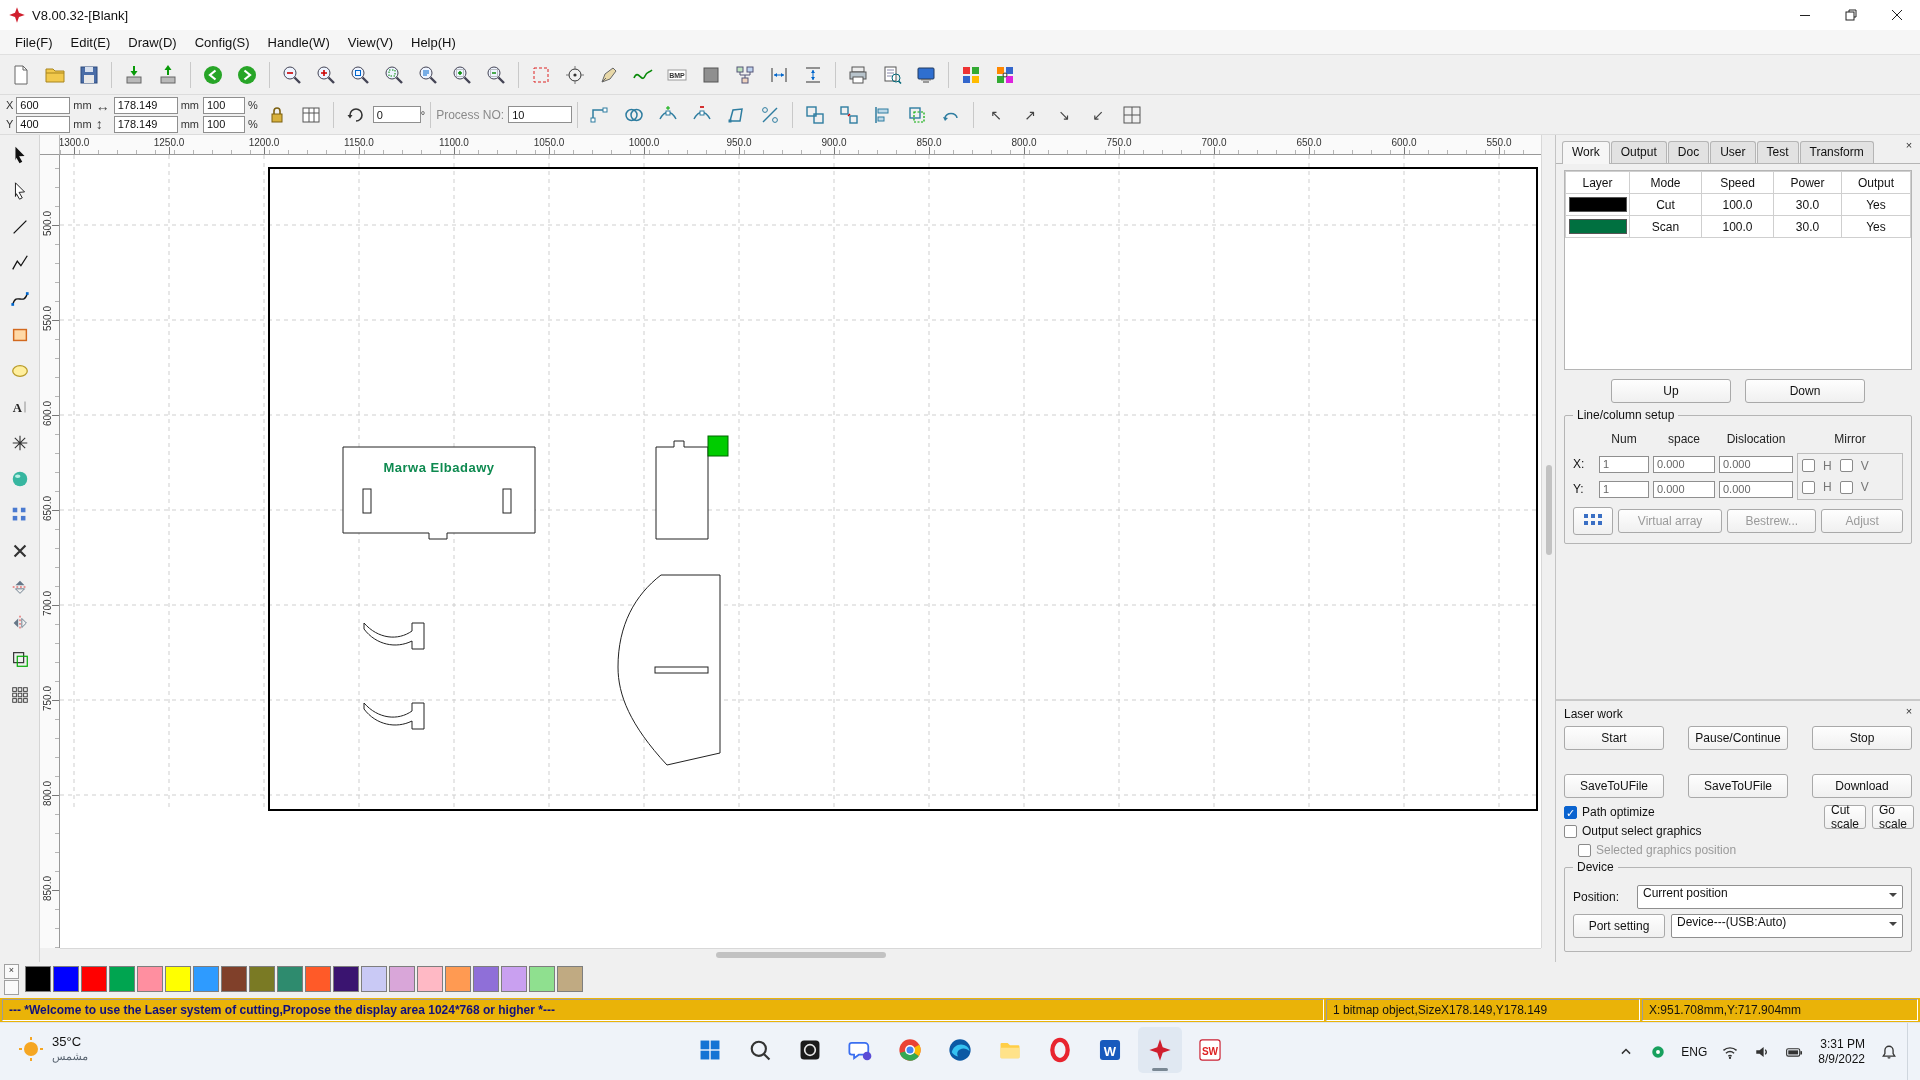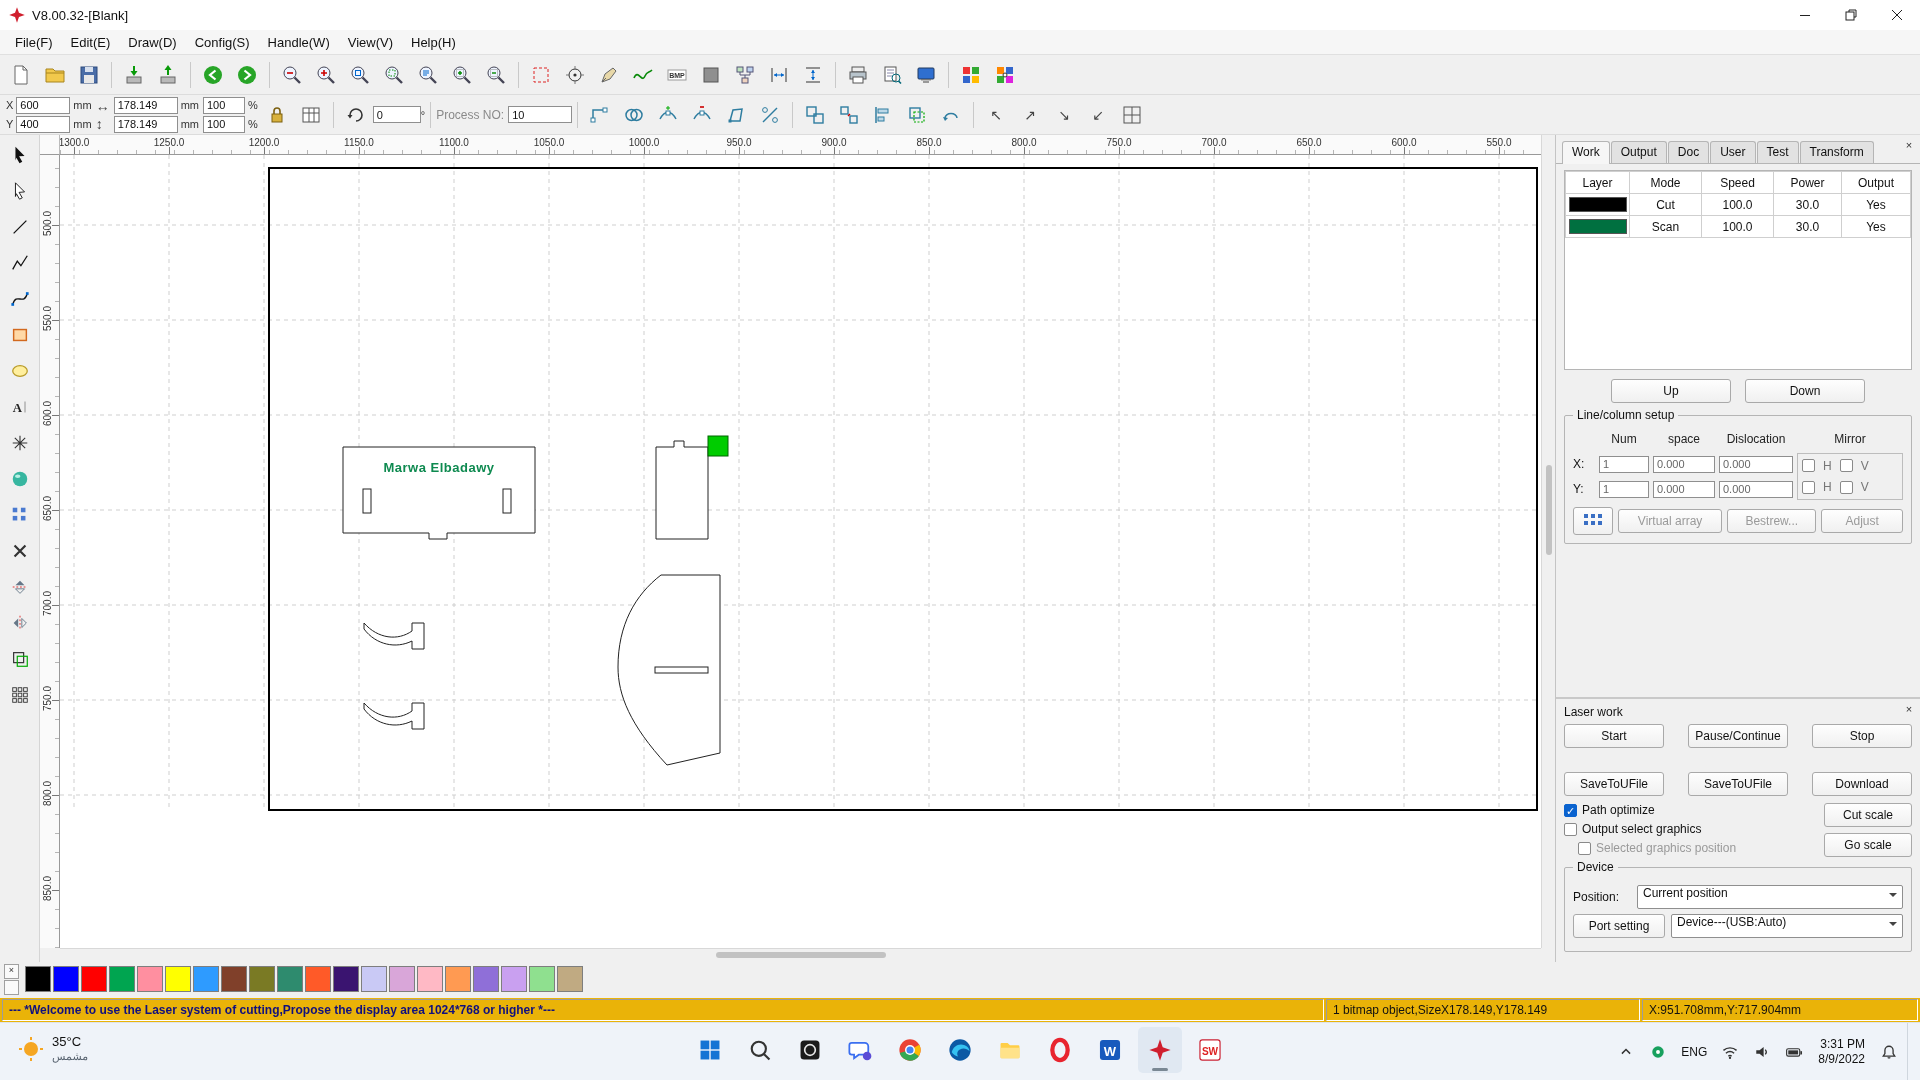--- a/index.html
+++ b/index.html
@@ -92,21 +92,21 @@
   .iconbtn{width:38px;height:26px;display:flex;align-items:center;justify-content:center;
            background:linear-gradient(#fefefe,#f0f0f0);border:1px solid #a9a9a9;border-radius:3px}
   .rp-spacer{flex:1}
   .laser-sec{border-top:2px solid #c9c9c9;position:relative;padding:4px 8px 2px}
   .sec-title{font-size:12px;margin:2px 0 5px}
   .lw-grid{display:grid;grid-template-columns:repeat(3,1fr);gap:24px;margin-bottom:7px}
   .lw-opts{display:flex;gap:6px}
   .opt-col{flex:1;display:flex;flex-direction:column;gap:5px}
   .opt-row{display:flex;align-items:center;gap:5px;font-size:12px}
   .opt-row.dim{color:#9a9a9a;padding-left:14px}
-  .scale-col{width:88px;display:flex;flex-direction:column;gap:6px}
+  .scale-col{width:88px;display:flex;gap:6px}
   .sel{background:#fff;border:1px solid #8f8f8f;height:22px;display:flex;align-items:flex-start;
        justify-content:space-between;padding:0 5px;font-size:12px;flex:1;border-radius:2px}
   .caret{width:0;height:0;border:4px solid transparent;border-top-color:#444;margin-top:7px;flex:none}
   .dev-row{display:flex;gap:6px;margin:5px 0;align-items:center;font-size:12px}
   
   .palette{position:absolute;left:0;top:963px;height:32px;width:100%;display:flex;align-items:center;gap:2px;padding-left:4px;box-sizing:border-box}
   .pal-mini{display:flex;flex-direction:column;gap:1px;margin-right:4px}
   .pal-mini div{width:13px;height:13px;border:1px solid #a0a0a0;background:#fafafa;font-size:9px;line-height:11px;text-align:center;color:#333}
   .sw{width:26px;height:26px;border:1px solid #7e7e7e;box-sizing:border-box}
   

